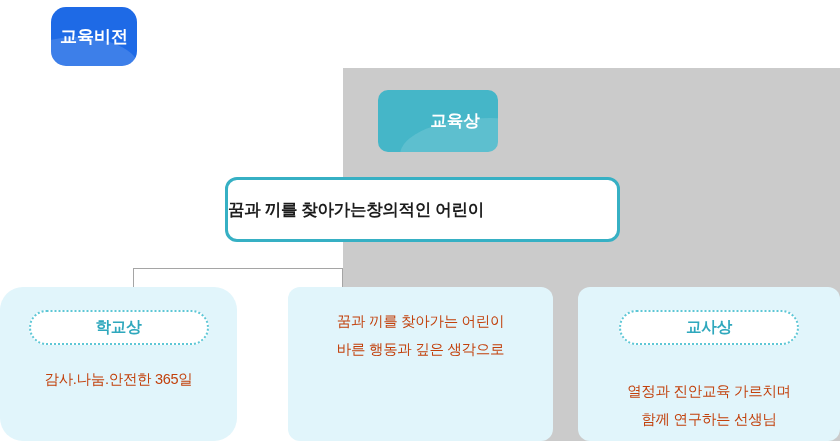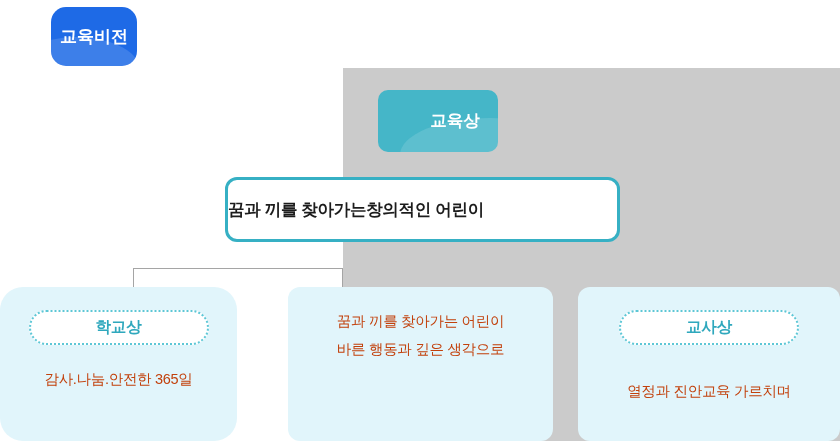--- a/index.html
+++ b/index.html
@@ -87,16 +87,17 @@
       <div>바른 행동과 깊은 생각으로</div>
     </div>
   </div>
 
   <div class="ideal-card card-3">
     <div class="pill">
       <span>교사상</span>
     </div>
     <div class="card-lines">
       <div>열정과 진안교육 가르치며</div>
+      <div>함께 연구하는 선생님</div>
     </div>
   </div>
 
 </div>
 
 </body></html>

